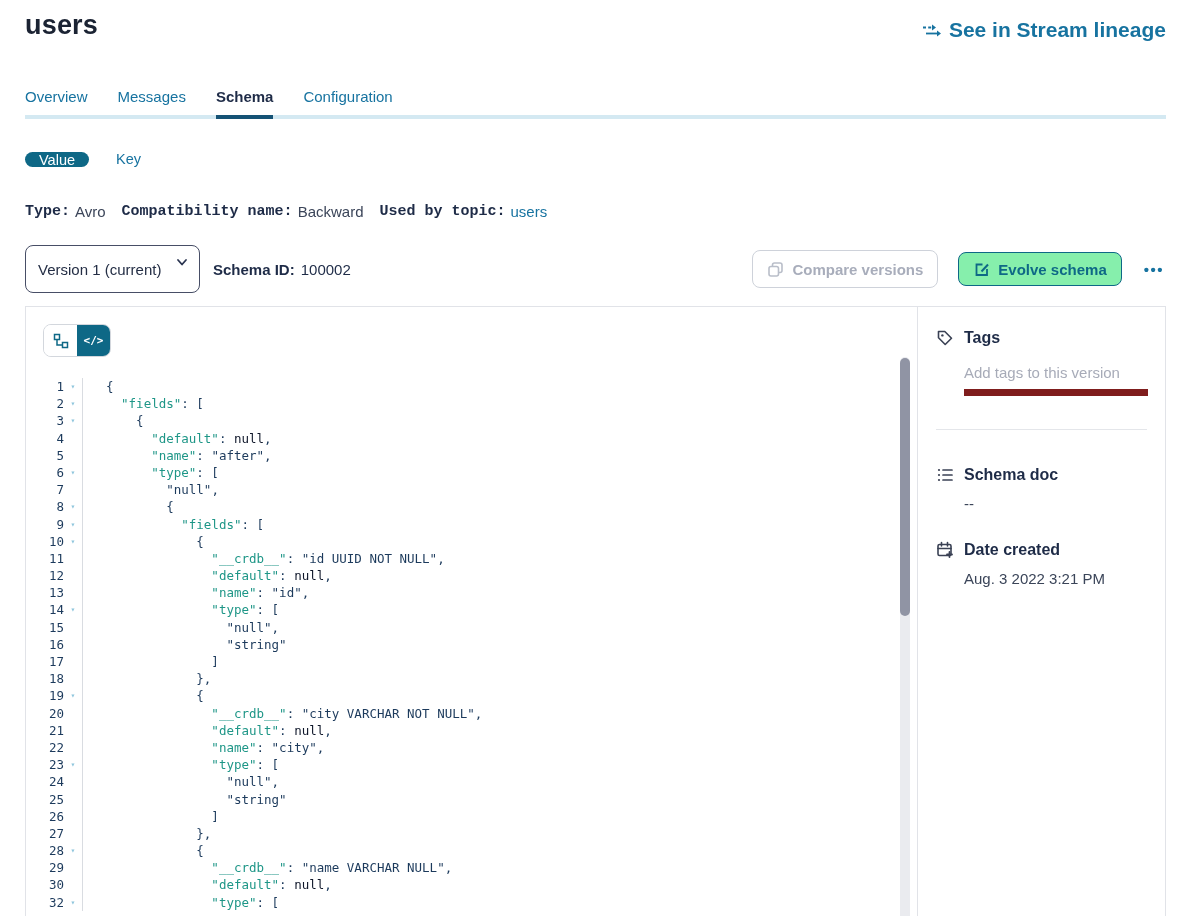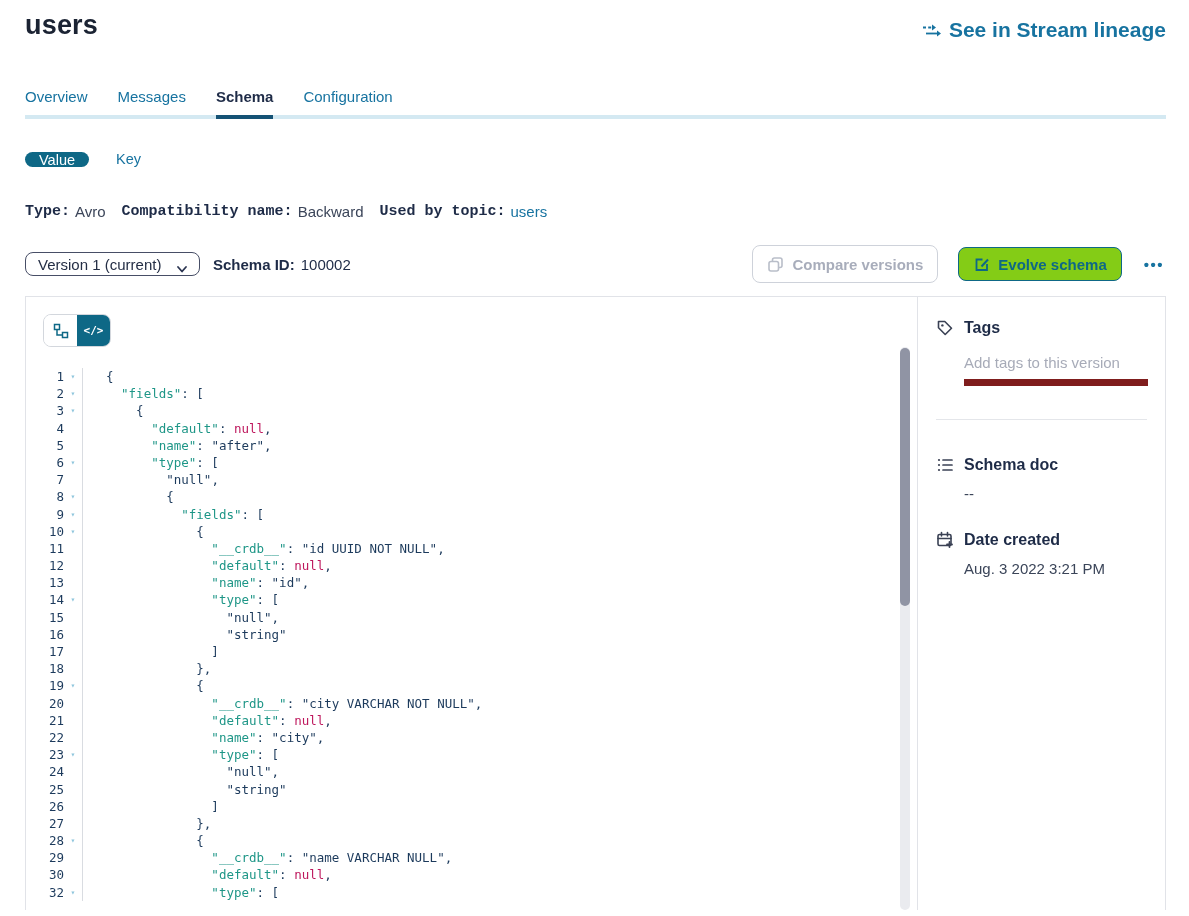--- a/index.html
+++ b/index.html
@@ -29,32 +29,32 @@
   
   .meta { margin-top:36px; display:flex; align-items:center; gap:16px; font-size:15px; }
   .meta .grp { display:flex; gap:5px; }
   .meta .lbl { font-weight:700; color:#1e2b47;font-family:Liberation Mono, monospace; }
   .meta .val { color:#3b4559; }
   .meta .link { color:#1773a0; cursor:pointer; }
 
   
   .vrow { margin-top:25px; display:flex; align-items:center; }
   .sel-wrap { position:relative; display:inline-block; }
-  .sel-wrap select { appearance:none; -webkit-appearance:none; width:175px; height:24px;
+  .sel-wrap select { appearance:none; -webkit-appearance:none; width:175px; height:48px;
     border:1px solid #474e66; border-radius:8px; background:#fff; font-size:15px;
     font-family:inherit; color:#242e45; padding:0 34px 0 12px; cursor:pointer; }
   .sel-wrap .chev { position:absolute; right:11px; top:10px; pointer-events:none; }
   .sid { display:flex; gap:6px; margin-left:13px; font-size:15px; align-items:center; }
   .sid .lbl { font-weight:700; }
   .vrow .actions { margin-left:auto; display:flex; align-items:center; gap:20px; }
   .btn-compare { display:inline-flex; align-items:center; gap:8px; height:38px; padding:0 14px;
     border:1px solid #ced2da; border-radius:8px; background:#fff; color:#a8adbb;
     font-size:15px; font-weight:600; font-family:inherit; cursor:default; }
   .btn-evolve { display:inline-flex; align-items:center; gap:8px; height:34px; padding:16px 14px;
-    border:1.5px solid #0e6886; border-radius:8px; background:#84cc16; color:#0e6886;
+    border:1.5px solid #0e6886; border-radius:8px; background:#86efac; color:#0e6886;
     font-size:15px; font-weight:700; font-family:inherit; cursor:pointer; }
   .btn-more { background:none; border:none; color:#1773a0; font-size:15px; font-weight:700;
     letter-spacing:1.5px; cursor:pointer; padding:0 2px; font-family:inherit; }
 
   
   .panel { margin-top:13px; border:1px solid #e1e3e8; border-bottom:none; height:614px; display:flex; }
   .editor { flex:1; position:relative; min-width:0; }
   .ed-toolbar { padding:17px 0 0 17px; }
   .seg { display:inline-flex; border:1px solid #d3d7dd; border-radius:8px; overflow:hidden; }
   .seg-btn { width:33px; height:31px; display:flex; align-items:center; justify-content:center;
@@ -64,21 +64,21 @@
 
   .code { margin-top:21px; font-family:"DejaVu Sans Mono", monospace; font-size:12.5px;
     line-height:17.2px; padding-left:8px; }
   .code-row { display:flex; height:17.2px; }
   .ln { width:30px; text-align:right; color:#1c3a5c; flex:none; }
   .fold { width:18px; flex:none; text-align:center; color:#8fc6dd; font-size:8px; line-height:17.2px; cursor:pointer; }
   .cl { border-left:1px solid #d9dce1; padding-left:23px; white-space:pre; flex:1; }
   .tk-p { color:#1c3a5c; }
   .tk-k { color:#1e9687; }
   .tk-s { color:#1c3a5c; }
-  .tk-n { color:#be185d; }
+  .tk-n { color:#0f172a; }
 
   .sbar { position:absolute; top:50px; bottom:0; right:7px; width:10px; background:#eaebef; border-radius:6px; }
   .sbar .thumb { position:absolute; top:1px; left:0; width:10px; height:258px; background:#9094a4; border-radius:6px; }
 
   
   .side { width:248px; flex:none; border-left:1px solid #e1e3e8; padding:22px 18px 0 18px; }
   .sec-hd { display:flex; align-items:center; gap:10px; }
   .sec-hd .ttl { font-size:16px; font-weight:700; color:#1e2b47; }
   .sec-body { margin-left:28px; }
   .tag-input { width:184px; border:none; border-bottom:7px solid #7f1d1d; font-size:15px;

